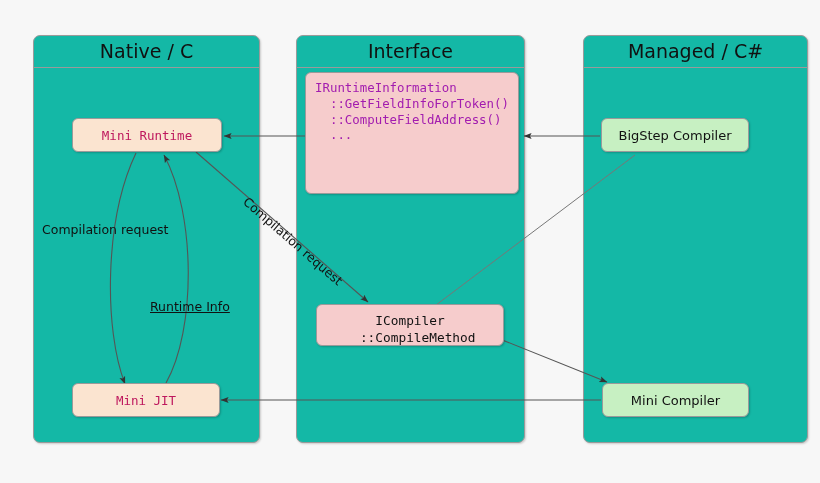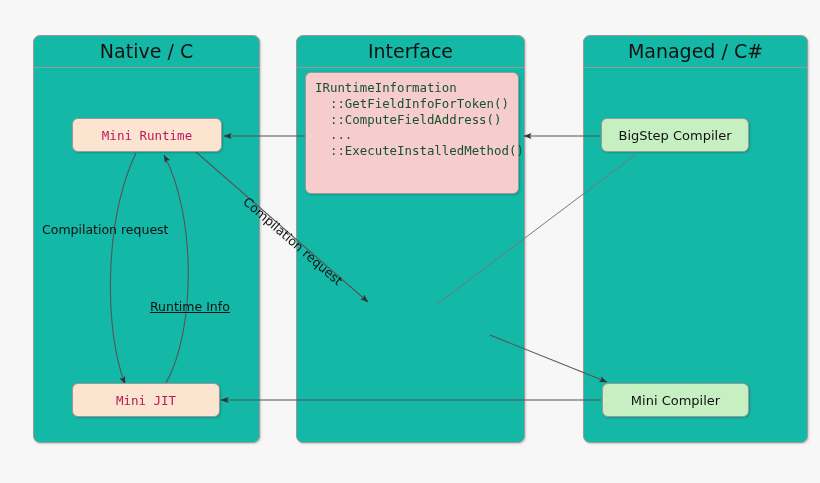--- a/index.html
+++ b/index.html
@@ -62,21 +62,21 @@
   }
   .node.pink.listbox{
     display:block;
     text-align:left;
     padding:7px 9px 8px 9px;
   }
   .listbox .line{
     font-family:"DejaVu Sans Mono", monospace;
     font-size:12.4px;
     line-height:15.8px;
-    color:#14532d;
+    color:#a21caf;
     white-space:pre;
   }
   .node.pink.centerbox{
     display:block;
     padding:7px 10px 8px 10px;
     text-align:center;
   }
   .centerbox .line{
     font-family:"DejaVu Sans Mono", monospace;
     font-size:12.8px;
@@ -162,23 +162,26 @@
 
   <div class="node green" style="left:602px;top:383px;width:147px;height:34px;">
     <span class="sans">Mini Compiler</span>
   </div>
 
   <div class="node pink listbox" style="left:305px;top:72px;width:214px;height:122px;">
     <div class="line">IRuntimeInformation</div>
     <div class="line">  ::GetFieldInfoForToken()</div>
     <div class="line">  ::ComputeFieldAddress()</div>
     <div class="line">  ...</div>
-    <div class="line">  ::ExecuteInstalledMethod()</div>
   </div>
 
+  <div class="node pink centerbox" style="left:316px;top:304px;width:188px;height:42px;">
+    <div class="line">ICompiler</div>
+    <div class="line">  ::CompileMethod</div>
+  </div>
 
   <div class="edge-label" style="left:42px;top:222px;">
     <span>Compilation request</span>
   </div>
 
   <div class="edge-label" style="left:150px;top:299px;text-decoration:underline;">
     <span>Runtime Info</span>
   </div>
 
   <div class="edge-label rot" style="left:250px;top:194px;transform:rotate(41deg);">

